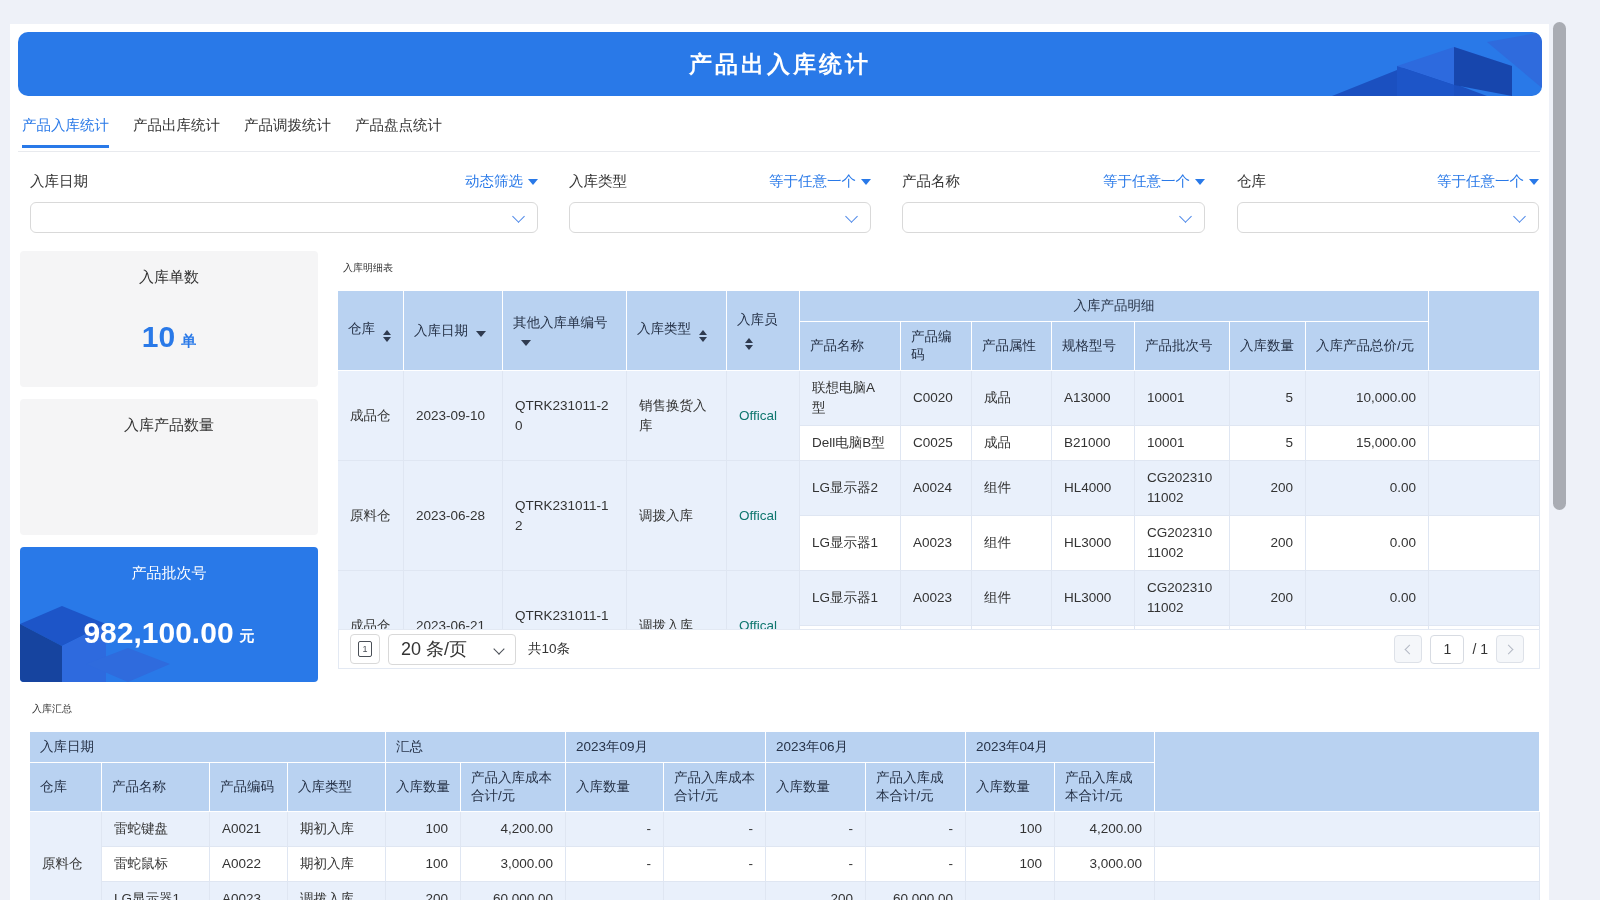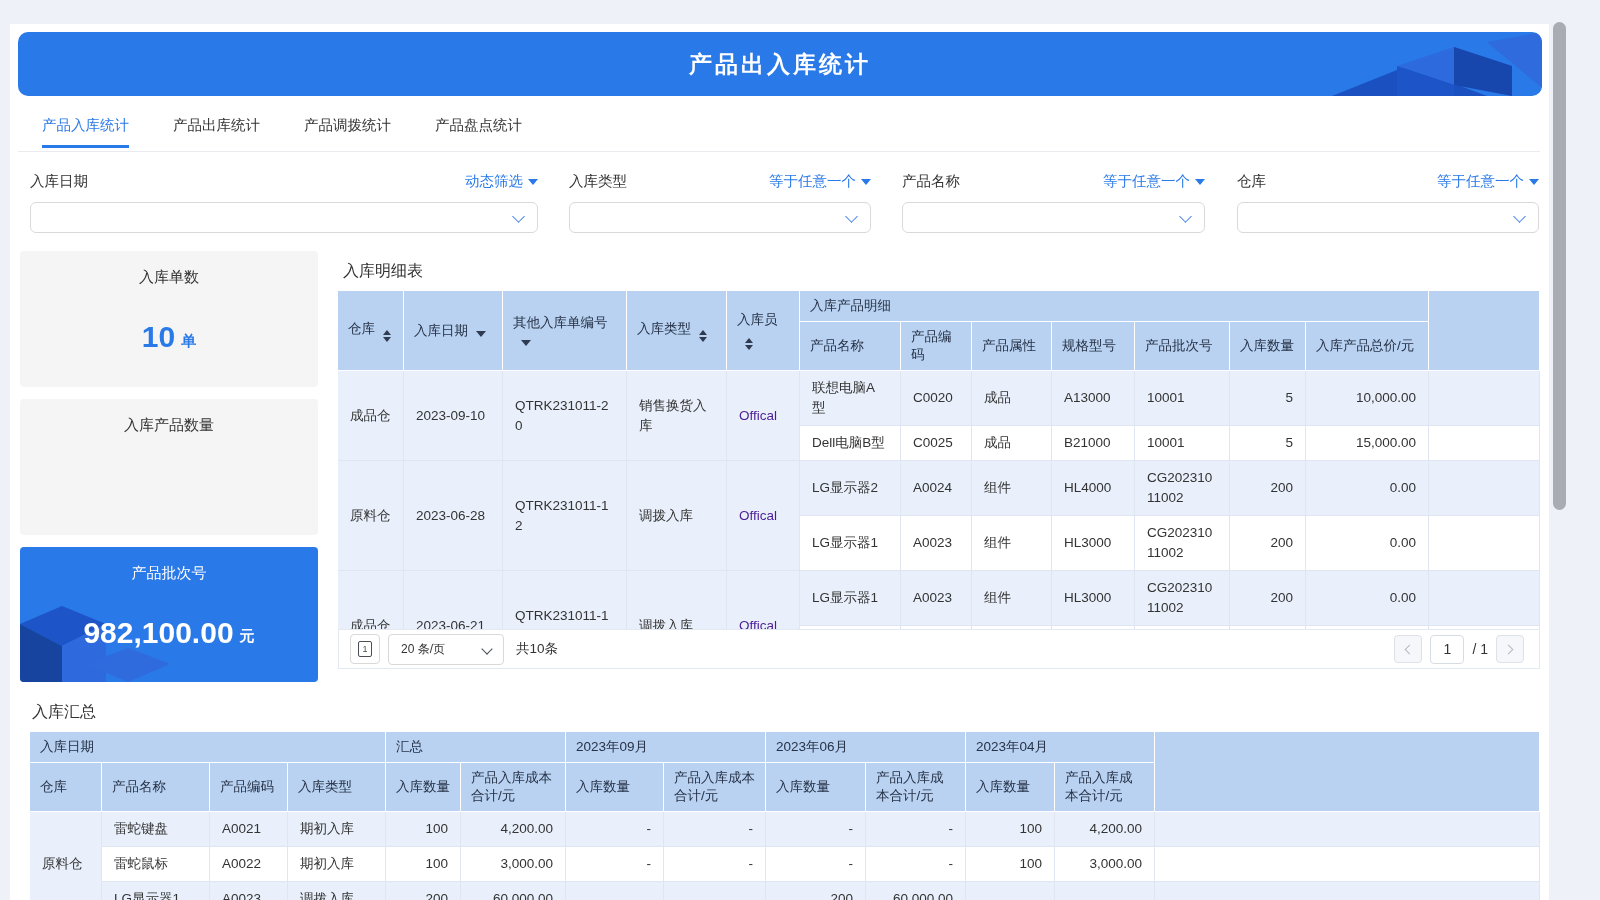--- a/index.html
+++ b/index.html
@@ -13,21 +13,21 @@
   .banner { position:absolute; left:18px; top:18px; width:1524px; height:64px;
     background:#2979e8; border-radius:10px; overflow:hidden; }
   .banner-title { position:relative; z-index:2; text-align:center; line-height:64px;
     color:#fff; font-size:23px; font-weight:600; letter-spacing:3px; }
   .banner-deco { position:absolute; right:0; top:0; z-index:1; }
 
   
   .tabs { position:absolute; left:18px; top:100px; width:1522px; height:38px;
     border-bottom:1px solid #e8eaee; padding-left:4px; }
   .tab { display:inline-block; margin-right:24px; font-size:14.5px; color:#333;
-    padding:2px 0 13px 0; cursor:pointer;margin-left:20px; }
+    padding:2px 0 13px 0; cursor:pointer; }
   .tab.active { color:#2979e8; border-bottom:3px solid #2979e8; padding-bottom:10px; }
 
   
   .filter { position:absolute; top:156px; }
   .filter-head { display:flex; justify-content:space-between; align-items:center; height:22px; }
   .filter-label { font-size:14.5px; color:#333; }
   .filter-cond { font-size:14.5px; color:#2979e8; cursor:pointer; }
   .caret { display:inline-block; width:0; height:0; border-left:5px solid transparent;
     border-right:5px solid transparent; border-top:6px solid #2979e8; margin-left:5px; vertical-align:middle; }
   .filter-select { position:relative; margin-top:10px; height:31px; background:#fff;
@@ -40,51 +40,51 @@
     background:#f5f5f6; display:flex; flex-direction:column; align-items:center; overflow:hidden; }
   .stat-card .t { margin-top:17px; font-size:15px; color:#333; z-index:2; }
   .stat-card .v { flex:1; display:flex; align-items:center; z-index:2;font-weight:bold; }
   .stat-card .num { font-size:30px; color:#2979e8; }
   .stat-card .unit { font-size:15px; color:#2979e8; margin-left:6px; padding-top:8px; }
   .stat-card.blue { background:#2979e8; }
   .stat-card.blue .t, .stat-card.blue .num, .stat-card.blue .unit { color:#fff; }
   .card-deco { position:absolute; left:0; bottom:0; z-index:1; }
 
   
-  .sec-title { position:absolute; font-size:16px; color:#333; }
+  .sec-title { position:absolute; font-size:10px; color:#333; }
 
   
   .tbl-wrap { position:absolute; overflow:hidden; background:#fff; }
   table.grid { border-collapse:separate; border-spacing:0; table-layout:fixed; width:100%; }
   table.grid th { background:#b9d2f1; color:#263247; font-weight:normal; font-size:13.5px;
     border-right:1px solid #fff; border-bottom:1px solid #fff; padding:6px 10px; text-align:left; }
-  table.grid th.grp-center { }
+  table.grid th.grp-center { text-align:center; }
   table.grid td { font-size:13.5px; color:#333; border-right:1px solid #dfe6f2;
     border-bottom:1px solid #dfe6f2; padding:7px 12px; line-height:20px;
     vertical-align:middle; background:#fff; word-break:break-all; }
   tr.alt td { background:#e9f0fb; }
   td.merged { background:#e9f0fb !important; }
   td.num, th.num { text-align:right; }
-  .link { color:#4c1d95; cursor:pointer; }
+  .link { color:#0f766e; cursor:pointer; }
   .sorts { display:inline-flex; flex-direction:column; margin-left:8px; vertical-align:-2px; }
   .tri-u { width:0; height:0; border-left:4px solid transparent; border-right:4px solid transparent;
     border-bottom:5px solid #2f3b50; margin-bottom:2px; }
   .tri-d { width:0; height:0; border-left:4px solid transparent; border-right:4px solid transparent;
     border-top:5px solid #2f3b50; }
   .tri-d.big { border-left-width:5px; border-right-width:5px; border-top-width:6px; }
 
   
   .pager { position:absolute; background:#fff; border:1px solid #e3e9f3; display:flex;
     align-items:center; padding-left:11px; }
   .pg-iconbtn { width:30px; height:30px; border:1px solid #d9d9d9; border-radius:4px; background:#fff;
     display:flex; align-items:center; justify-content:center; cursor:pointer; }
   .pg-icon { width:14px; height:16px; border:1.4px solid #4a4f57; border-radius:2px;
     font-size:9px; color:#4a4f57; display:flex; align-items:center; justify-content:center; }
-  .pg-select { position:relative; width:116px; height:31px; border:1px solid #d9d9d9; border-radius:4px;
-    margin-left:8px; font-size:12px; color:#333; line-height:29px; padding-left:12px; cursor:pointer; }
+  .pg-select { position:relative; width:128px; height:31px; border:1px solid #d9d9d9; border-radius:4px;
+    margin-left:8px; font-size:18px; color:#333; line-height:29px; padding-left:12px; cursor:pointer; }
   .pg-select .chev-dark { position:absolute; right:12px; top:10px; width:8px; height:8px;
     border-right:1.6px solid #4a4f57; border-bottom:1.6px solid #4a4f57; transform:rotate(45deg); }
   .pg-total { margin-left:12px; font-size:13.5px; color:#333; }
   .pg-right { position:absolute; right:15px; display:flex; align-items:center; }
   .pg-nav { width:28px; height:28px; border:1px solid #dde1e8; background:#f5f7fa; border-radius:4px;
     display:flex; align-items:center; justify-content:center; cursor:pointer; }
   .chev-l { width:7px; height:7px; border-left:1.8px solid #b3b9c4; border-bottom:1.8px solid #b3b9c4;
     transform:rotate(45deg); margin-left:3px; }
   .chev-r { width:7px; height:7px; border-right:1.8px solid #b3b9c4; border-top:1.8px solid #b3b9c4;
     transform:rotate(45deg); margin-right:3px; }

